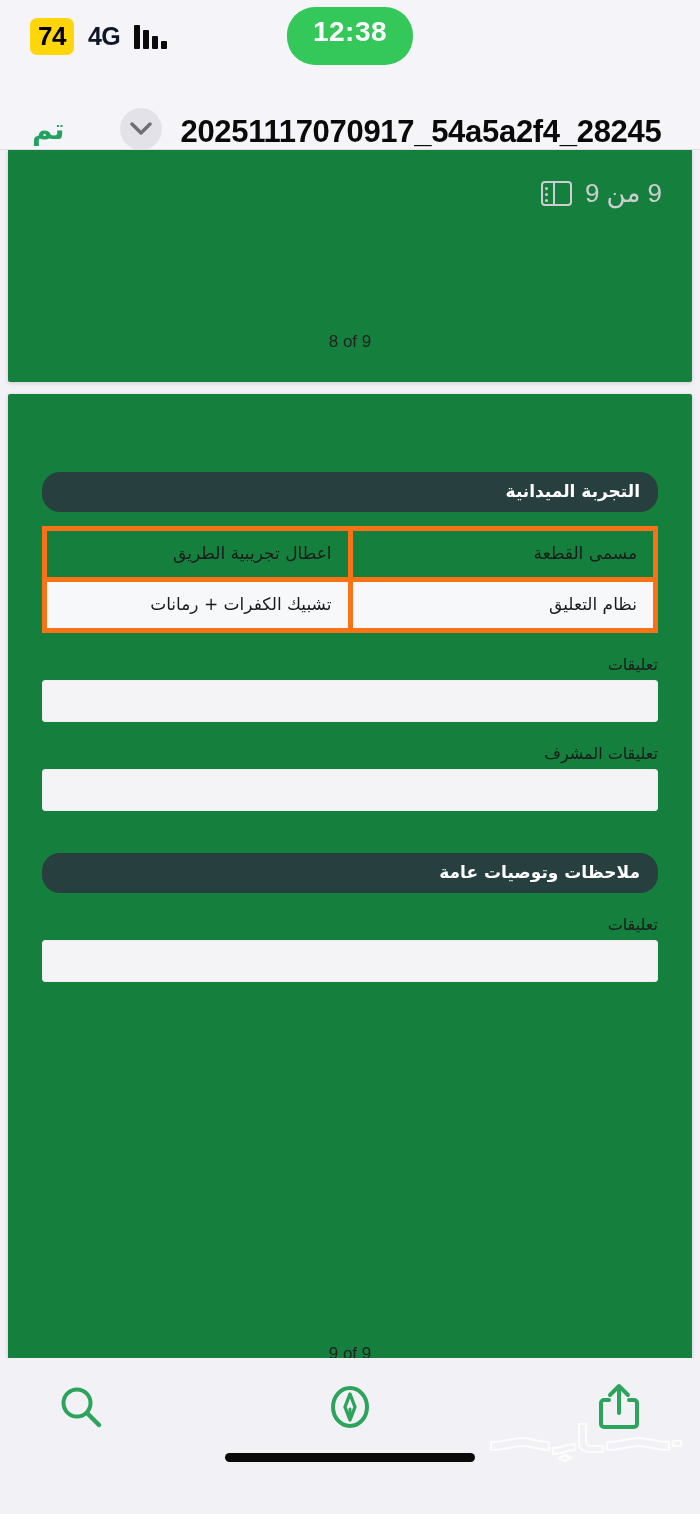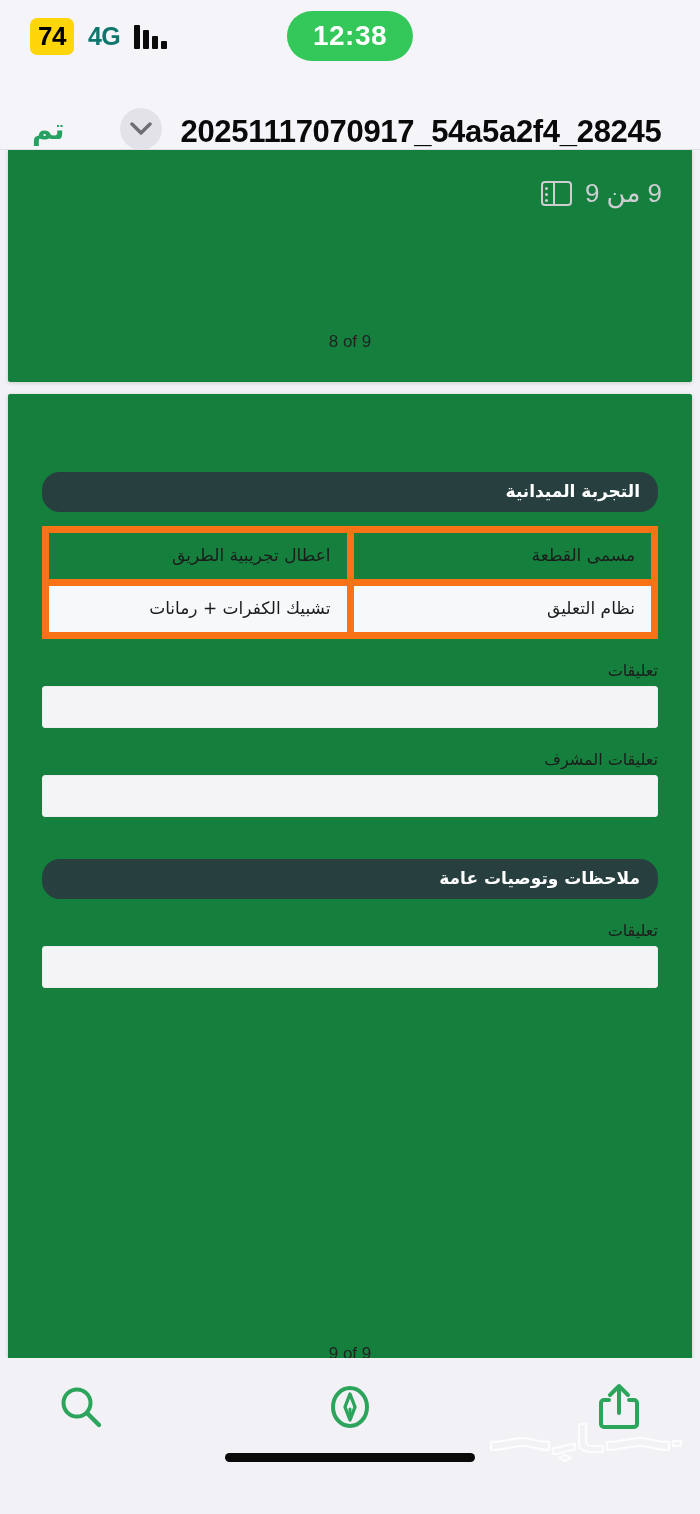--- a/index.html
+++ b/index.html
@@ -44,38 +44,38 @@
     content:"";
     position:absolute;
     left:-13px; top:50%;
     transform:translateY(-50%);
     width:14px;height:24px;
     background:#c9c9ce;
     border-radius:4px 0 0 4px;
     z-index:-1;
   }
   .net-label {
-    font-size:25px; font-weight:bold; color:#0f766e;
+    font-size:25px; font-weight:bold; color:#0f172a;
     letter-spacing:-0.5px;
   }
   .bars { display:flex; align-items:flex-end; gap:3px; height:26px; }
   .bars i { display:block; width:6px; background:#0b0b0b; border-radius:1px; }
   .bars i:nth-child(1){height:24px;}
   .bars i:nth-child(2){height:19px;}
   .bars i:nth-child(3){height:13px;}
   .bars i:nth-child(4){height:8px;}
   .time-pill {
     position:absolute;
     left:50%; transform:translateX(-50%);
     background:#34C759;
     color:#fff;
     font-size:28px;
     font-weight:600;
     letter-spacing:0.5px;
-    padding:9px 26px 9px;
+    padding:9px 26px 17px;
     border-radius:28px;
   }
 
   
   .nav-bar {
     flex:0 0 78px;
     height:78px;
     display:flex; align-items:flex-end;
     background:#f5f4f8;
     padding:0 22px;
@@ -193,21 +193,21 @@
     text-align:right;
     letter-spacing:0;
   }
   .kv-table {
     width:100%;
     border-collapse:collapse;
     margin-top:14px;
     table-layout:fixed;
   }
   .kv-table td {
-    border:7px solid #f97316;
+    border:5px solid #f97316;
     padding:12px 16px 14px;
     font-size:17px;
     color:#1b1b1b;
     text-align:right;
     height:38px;
     vertical-align:middle;
   }
   .kv-table tr.row-alt td { background:#f6f8fa; }
   .kv-table td.k { width:50%; font-weight:normal; }
   .kv-table td.v { width:50%; }

